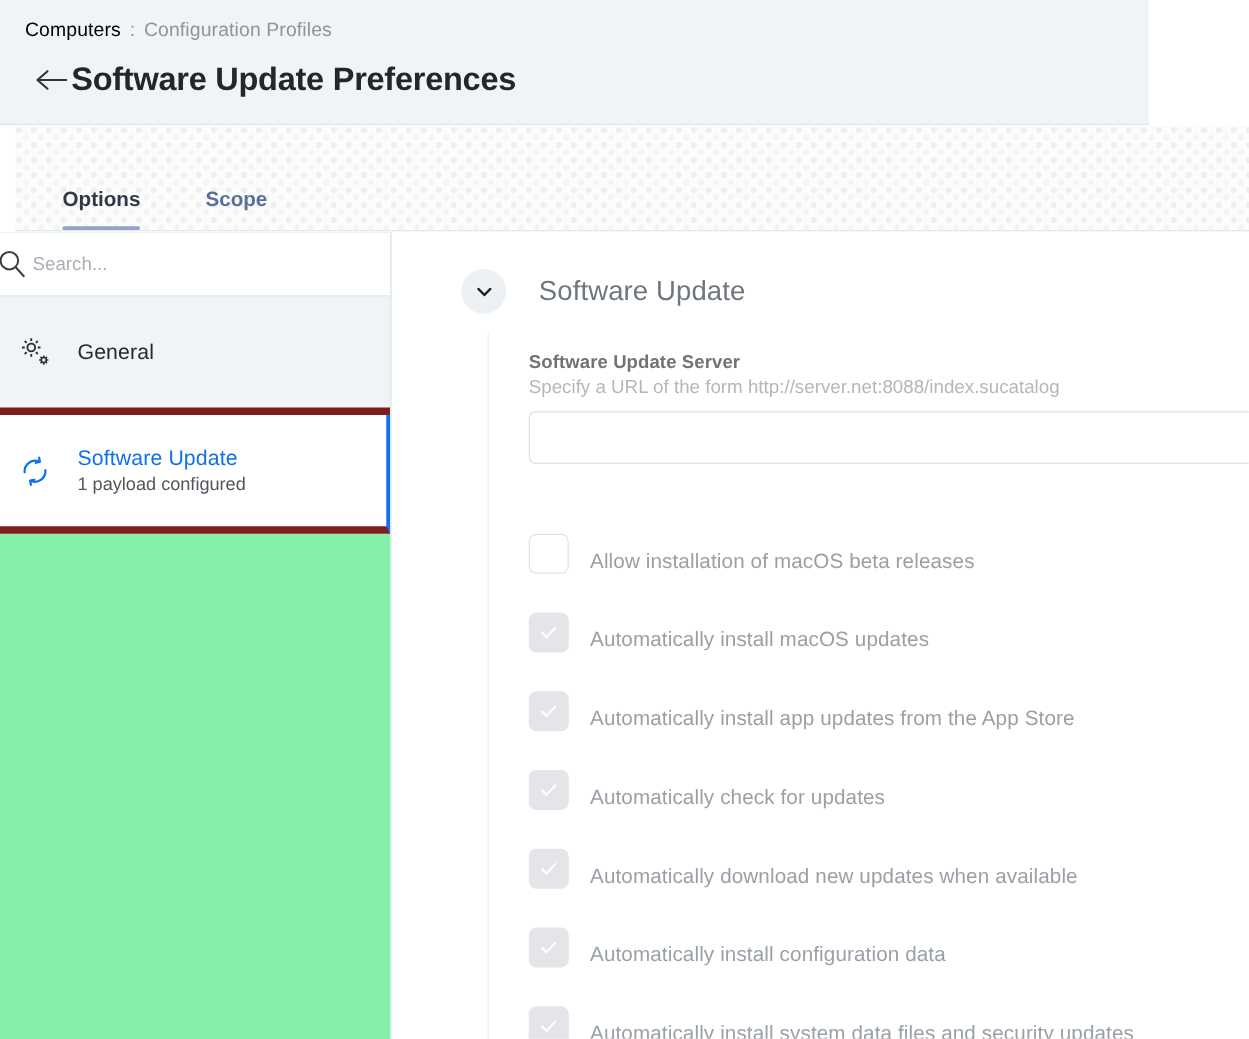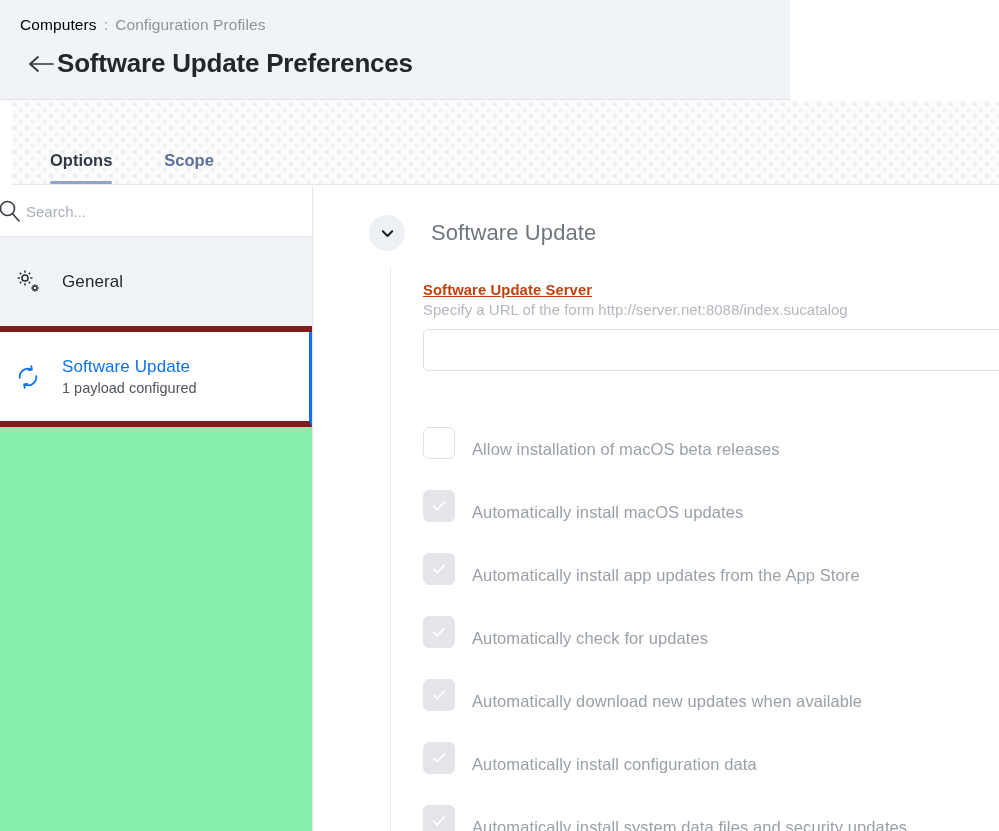--- a/index.html
+++ b/index.html
@@ -9,21 +9,21 @@
     overflow: hidden;
     background: #ffffff;
     font-family: "Liberation Sans", sans-serif;
     -webkit-font-smoothing: antialiased;
   }
 
   
   .header {
     position: absolute;
     top: 0; left: 0;
-    width: 790px;
+    width: 919px;
     height: 100px;
     background: #f1f4f7;
     border-bottom: 1px solid #dfe3e8;
   }
   .breadcrumb {
     position: absolute;
     top: 16px; left: 20px;
     font-size: 15.5px;
     letter-spacing: .1px;
     white-space: nowrap;
@@ -200,23 +200,22 @@
     top: 81px; left: 56px;
     width: 609px;
     height: 564px;
     border-left: 1px solid #e7eaee;
     padding-left: 32px;
     padding-top: 15px;
   }
   .field-label {
     font-size: 14.8px;
     font-weight: 700;
-    color: #c2410c;
+    color: #737373;
     letter-spacing: .1px;
-    text-decoration: underline;
   }
   .field-hint {
     margin-top: 3px;
     font-size: 15px;
     color: #b3b8be;
     white-space: nowrap;
   }
   .text-input {
     margin-top: 11px;
     width: 600px;

